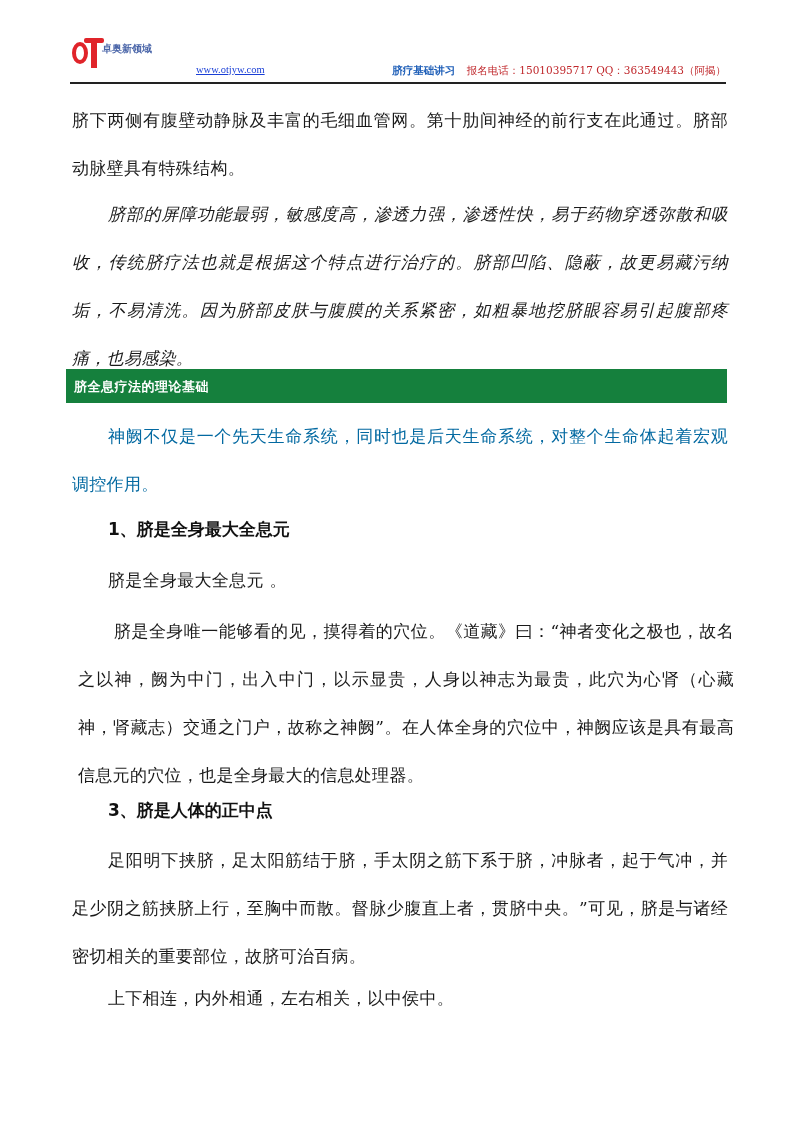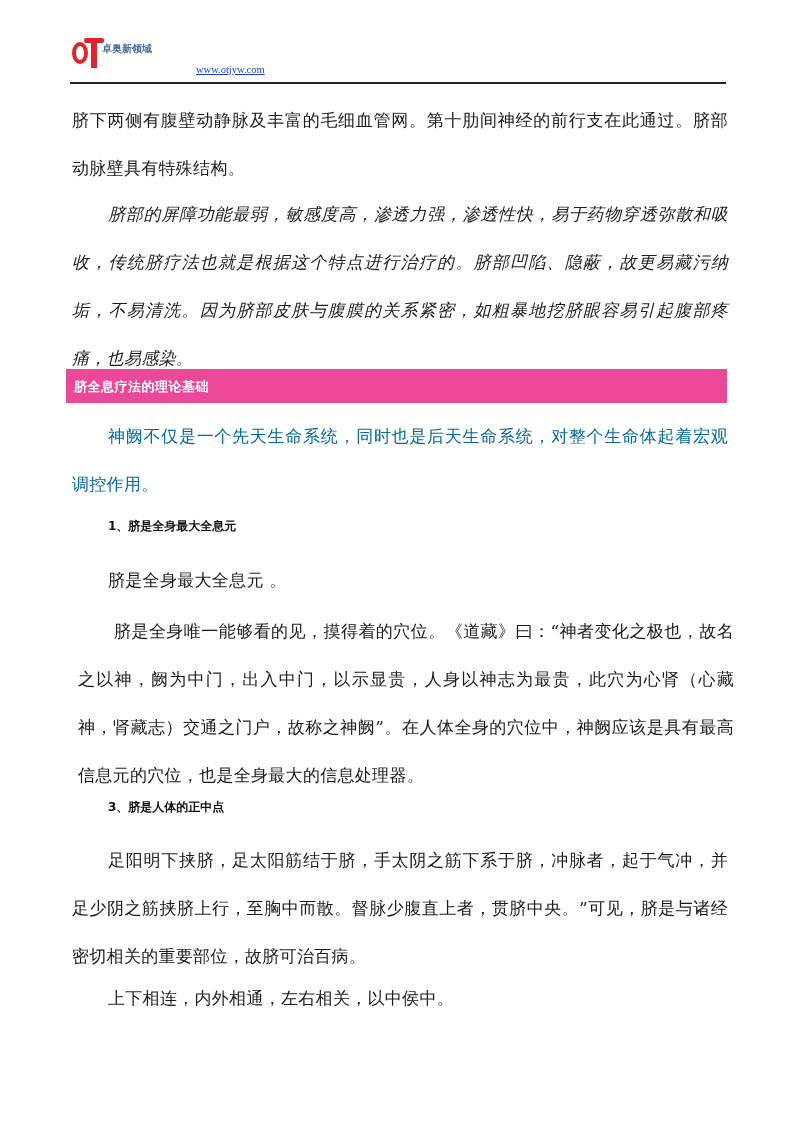--- a/index.html
+++ b/index.html
@@ -14,36 +14,40 @@
     .logo-t-stem { position: absolute; left: 21px; top: 8px; width: 6px; height: 26px; background: #e0242a; }
     .logo-cn { position: absolute; left: 32px; top: 8px; font-family: "DejaVu Sans", sans-serif; font-size: 10px; color: #2b4b9a; font-weight: bold; letter-spacing: 0px; opacity: 0.85; }
     .site-link { position: absolute; left: 126px; top: 30px; font-family: Liberation Serif, serif; font-size: 10.5px; color: #1a3fd6; text-decoration: underline; text-align: center; }
     .header-right { position: absolute; right: 0; top: 30px; font-size: 11px; white-space: nowrap; }
     .course-title { font-family: "DejaVu Sans", sans-serif; font-weight: bold; color: #1f5fb8; font-size: 10.5px; margin-right: 8px; }
     .contact { color: #c0282c; font-family: "DejaVu Serif", serif; font-size: 10.5px; }
 
     .para { position: absolute; left: 72px; width: 656px; font-size: 17px; line-height: 48px; letter-spacing: 0.3px; text-align: justify; }
     .indent { text-indent: 36px; }
     .red { color: #0369a1; }
-    .h2 { position: absolute; left: 108px; font-family: "DejaVu Sans", sans-serif; font-weight: bold; font-size: 12px; color: #111; }
+    .h2 { position: absolute; left: 108px; font-family: "DejaVu Sans", sans-serif; font-weight: bold; font-size: 17px; color: #111; }
 
-    .section-banner { position: absolute; left: 66px; top: 369px; width: 661px; height: 34px; background: #ec4899; }
+    .section-banner { position: absolute; left: 66px; top: 369px; width: 661px; height: 34px; background: #15803d; }
     .section-banner span { position: absolute; left: 8px; top: 9px; color: #fff; font-family: "DejaVu Sans", sans-serif; font-weight: bold; font-size: 13px; letter-spacing: 0.5px; }
   </style>
 </head>
 <body>
 
 <div class="header">
   <div class="logo">
     <div class="logo-o"></div>
     <div class="logo-t-bar"></div>
     <div class="logo-t-stem"></div>
     <span class="logo-cn">卓奥新领域</span>
   </div>
   <a class="site-link">www.otjyw.com</a>
+  <div class="header-right">
+    <span class="course-title">脐疗基础讲习</span>
+    <span class="contact">报名电话：15010395717 QQ：363549443（阿揭）</span>
+  </div>
 </div>
 <div class="header-rule"></div>
 
 <p class="para" style="top:96px;">脐下两侧有腹壁动静脉及丰富的毛细血管网。第十肋间神经的前行支在此通过。脐部动脉壁具有特殊结构。</p>
 
 <p class="para indent" style="top:190px;font-style:italic;">脐部的屏障功能最弱，敏感度高，渗透力强，渗透性快，易于药物穿透弥散和吸收，传统脐疗法也就是根据这个特点进行治疗的。脐部凹陷、隐蔽，故更易藏污纳垢，不易清洗。因为脐部皮肤与腹膜的关系紧密，如粗暴地挖脐眼容易引起腹部疼痛，也易感染。</p>
 
 <div class="section-banner">
   <span>脐全息疗法的理论基础</span>
 </div>

